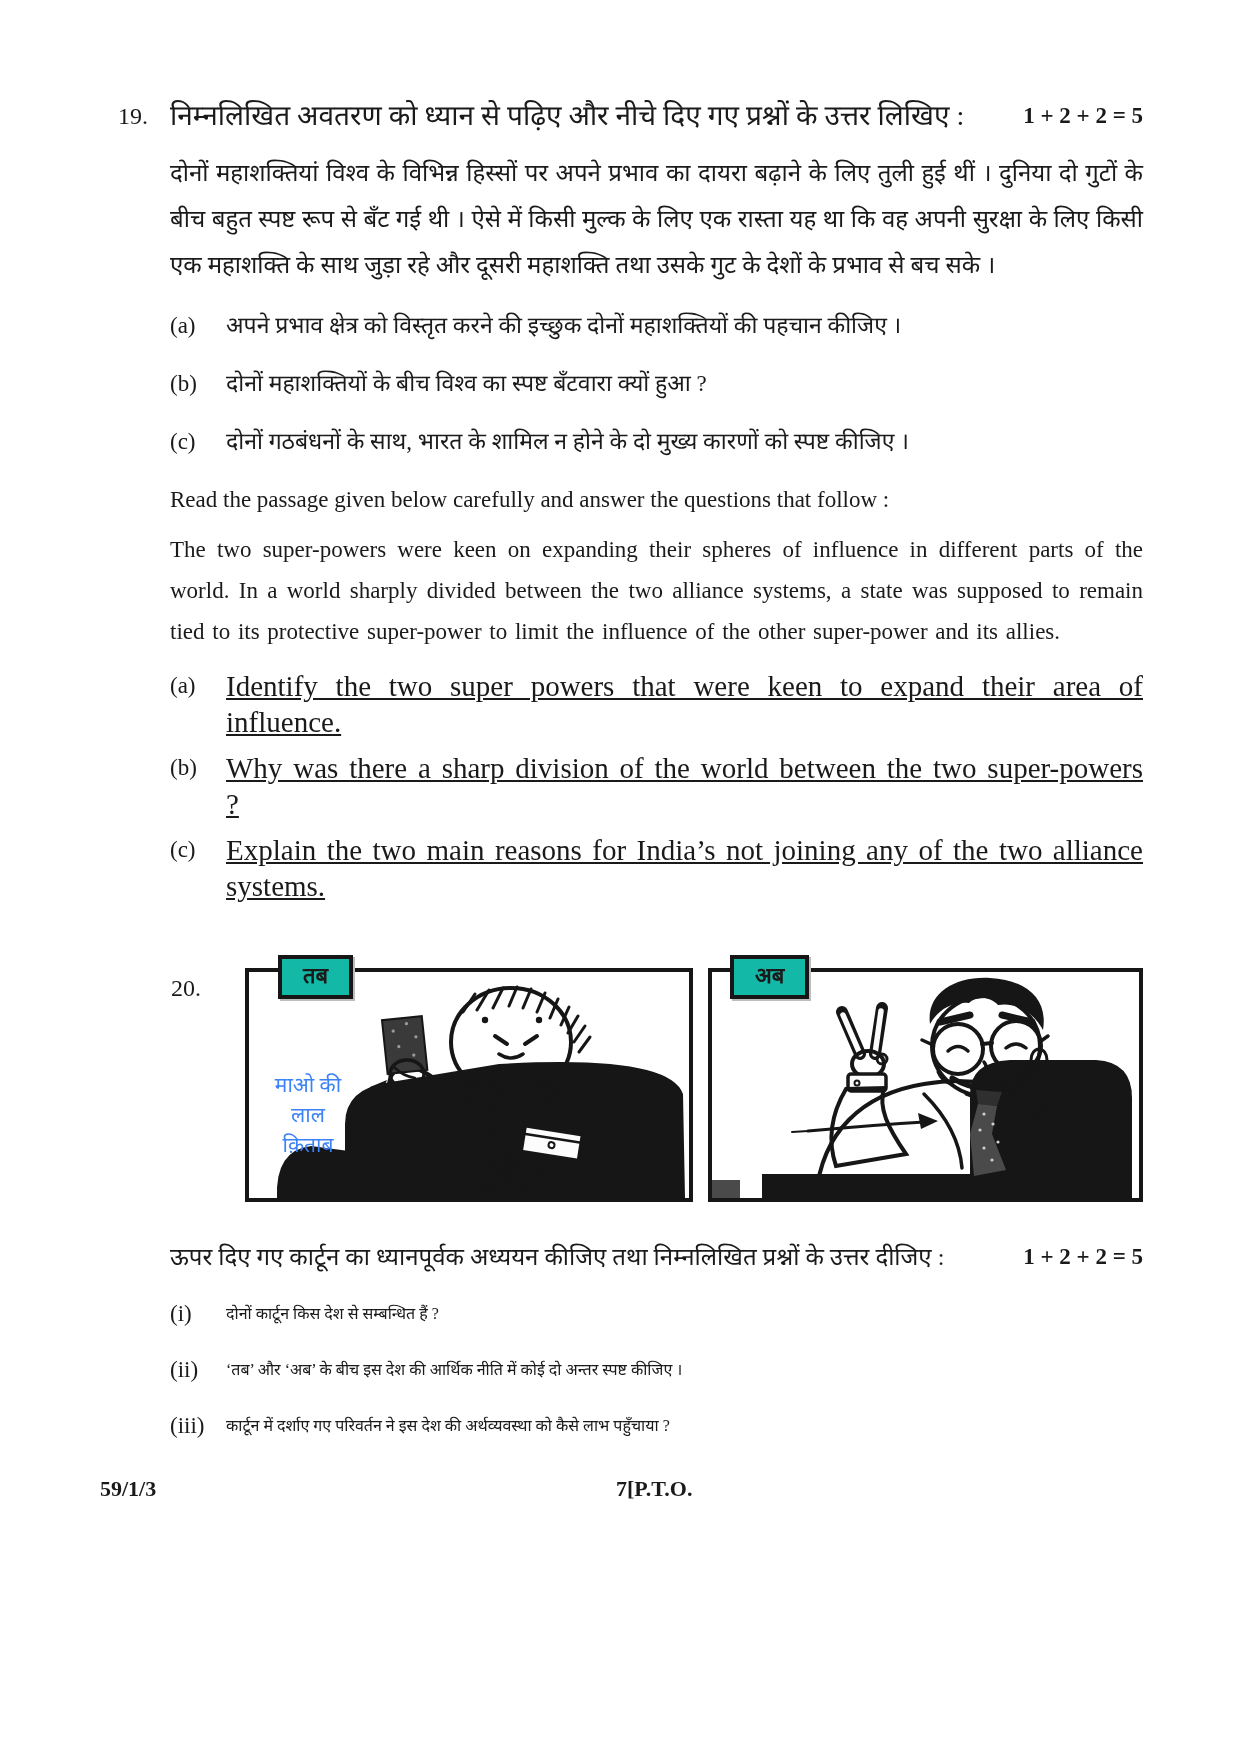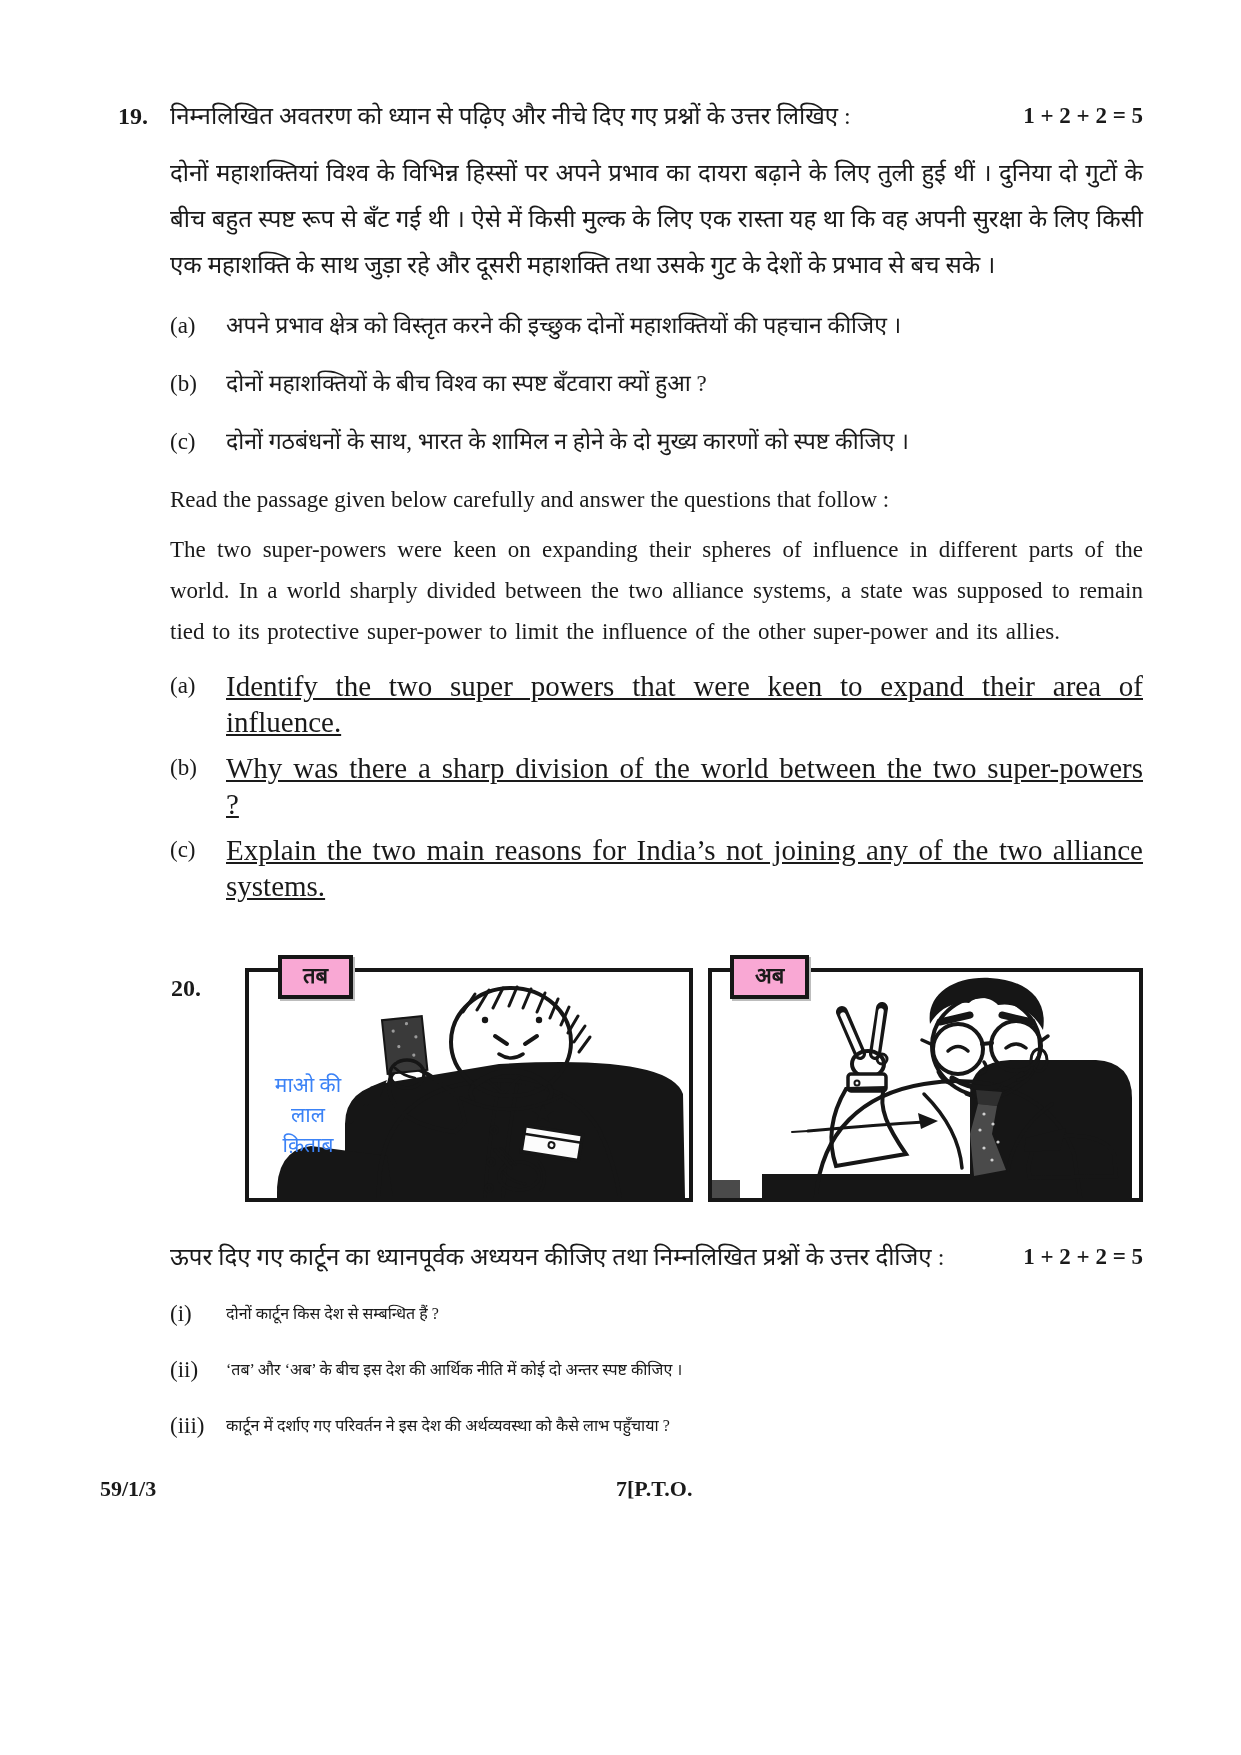--- a/index.html
+++ b/index.html
@@ -8,22 +8,22 @@
     width:1241px;height:1755px;
     margin:0 auto;
     background:#ffffff;
     color:#1a1a1a;
     font-family:"Liberation Serif","DejaVu Serif",serif;
     overflow:hidden;
   }
   .content{padding:96px 98px 0 118px;}
 
   .qrow{display:flex;align-items:flex-start;}
-  .qnum{flex:0 0 52px;font-size:24px;line-height:40px;font-weight:bold;}
-  .qintro{flex:1 1 auto;font-size:24px;line-height:40px;padding-right:10px;}
+  .qnum{flex:0 0 52px;font-size:24px;line-height:40px;}
+  .qintro{flex:1 1 auto;font-size:28px;line-height:40px;padding-right:10px;}
   .qmarks{flex:0 0 auto;font-weight:bold;font-size:23px;line-height:40px;white-space:nowrap;}
 
   .passage-hi{
     margin:14px 0 20px 52px;
     font-size:24px;line-height:46px;
     text-align:justify;
   }
   .sub{display:flex;margin-left:52px;margin-bottom:23px;}
   .sub .lbl{flex:0 0 56px;font-size:23px;line-height:35px;}
   .sub .txt{flex:1 1 auto;font-size:23px;line-height:35px;}
@@ -43,21 +43,21 @@
   .panel{
     position:relative;background:#fff;
     border:4px solid #161616;
     box-sizing:border-box;height:234px;
   }
   .panel.left{width:448px;}
   .panel.right{width:435px;}
   .panel svg{display:block;width:100%;height:100%;}
   .tab{
     position:absolute;top:-17px;
-    background:#f9a8d4;border:4px solid #161616;
+    background:#14b8a6;border:4px solid #161616;
     padding:3px 21px 5px 21px;
     font-weight:bold;font-size:22px;line-height:28px;
     font-family:"Liberation Serif","DejaVu Serif",serif;
     box-shadow:2px 2px 0 #bdbdbd;
   }
   .panel.left .tab{left:29px;}
   .panel.right .tab{left:18px;}
   .caption{
     position:absolute;text-align:center;
     font-size:21px;line-height:30px;color:#3b82f6;

